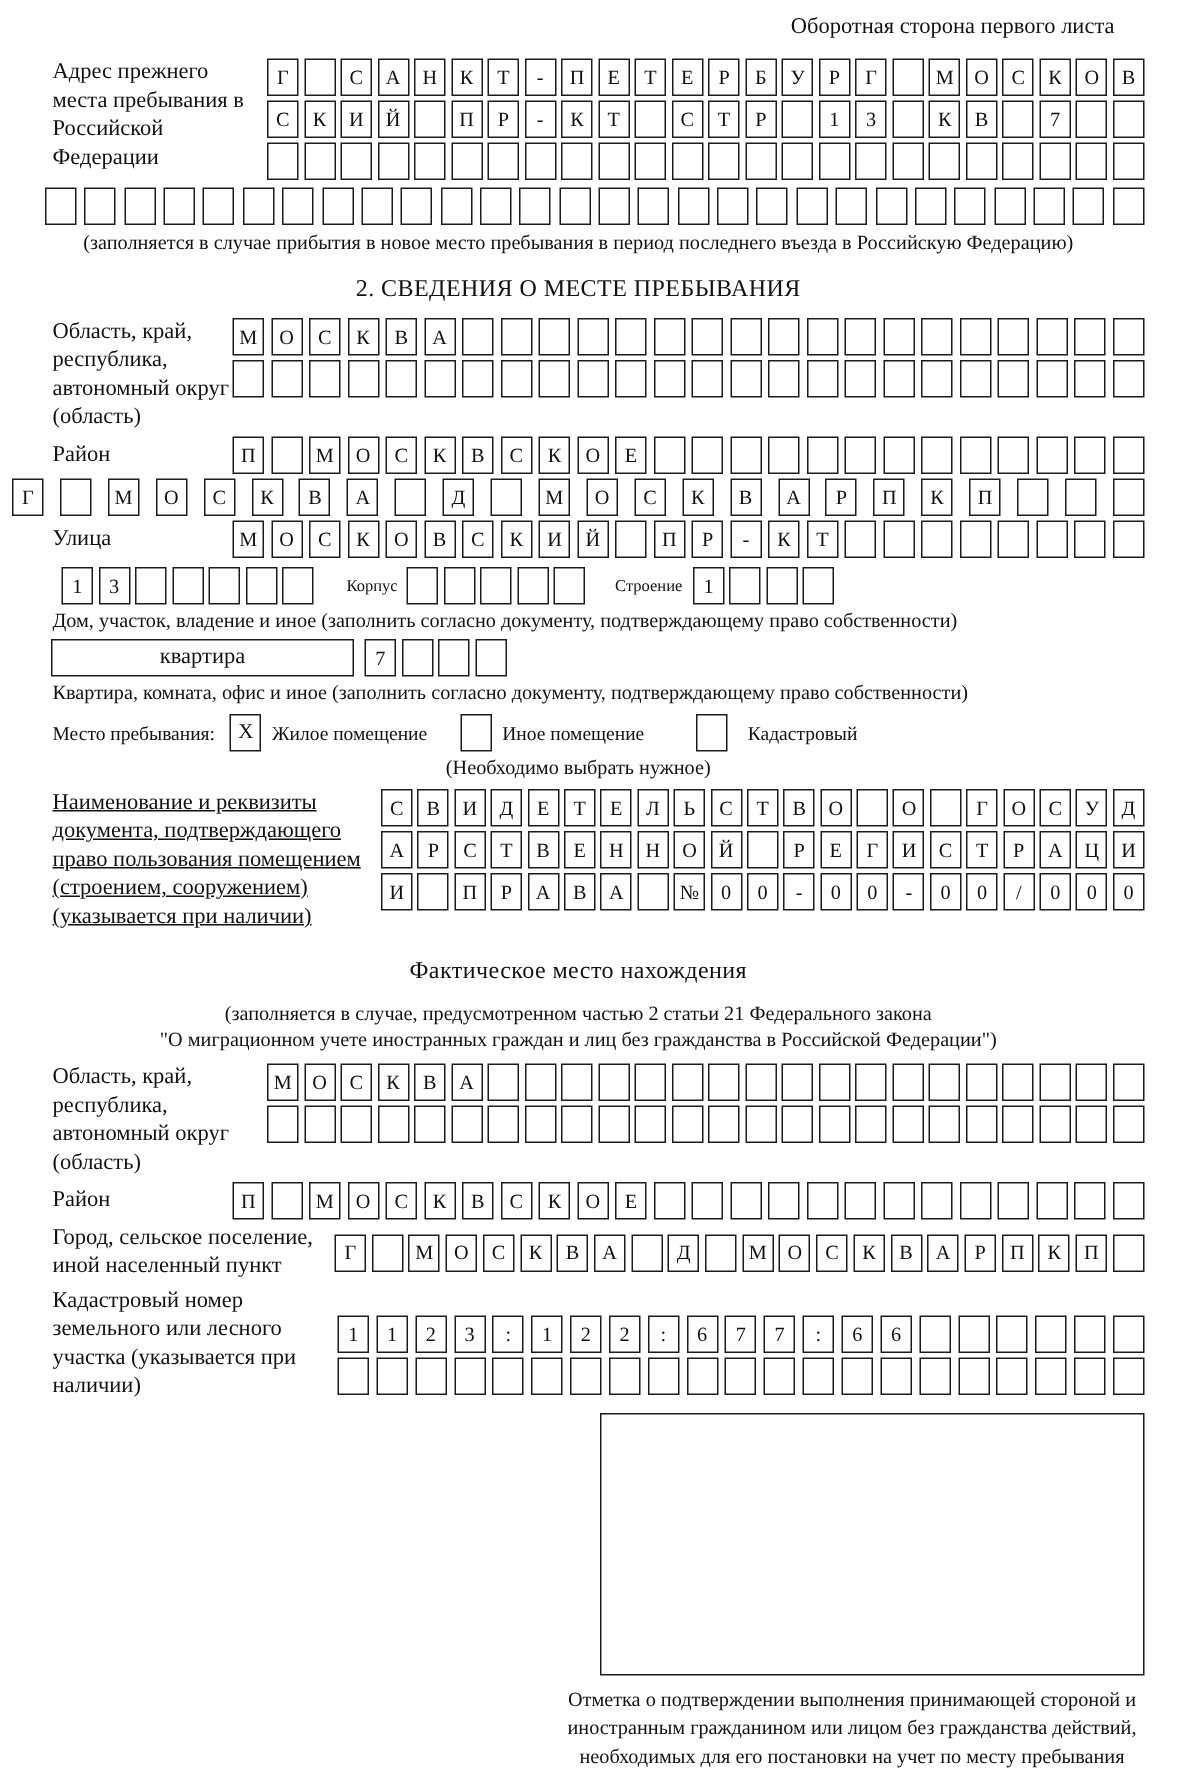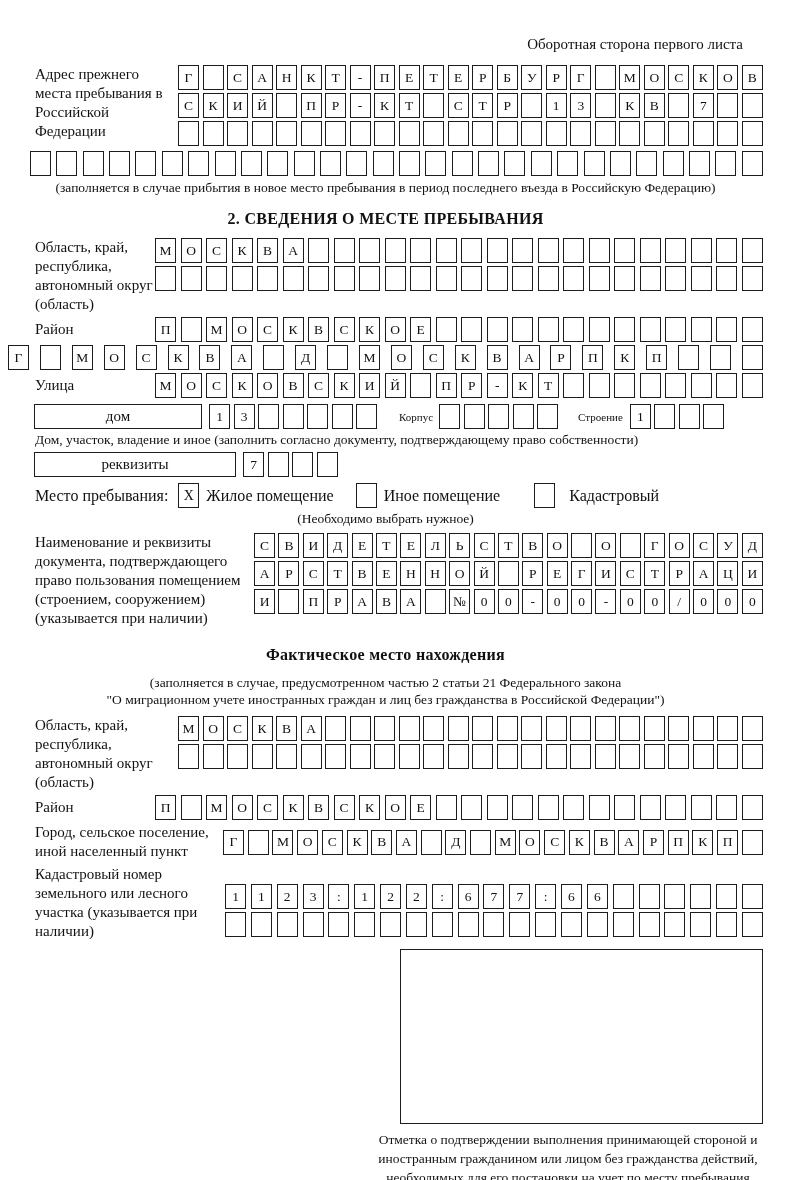--- a/index.html
+++ b/index.html
@@ -1,53 +1,53 @@
 <!DOCTYPE html>
 <html><head>
 <meta charset="utf-8">
 <style>
   html,body { margin:0; padding:0; background:#ffffff; }
   body { font-family:"Liberation Serif", serif; color:#111; }
   .page { width:800px; height:1180px; box-sizing:border-box; padding:6px 37px 0 8px;
           position:relative; overflow:hidden; background:#fff; }
 
-  .corner-note { text-align:right; font-size:15px; margin:30px 20px 12px 0; }
+  .corner-note { text-align:right; font-size:15px; margin:4px 20px 12px 0; }
 
   
   .cellrow { display:flex; justify-content:space-between; }
   .cell { width:21px; height:25px; box-sizing:border-box; border:1.6px solid #1c1c1c;
           display:flex; align-items:center; justify-content:center;
           font-size:13.5px; line-height:1; background:#fff; flex:0 0 21px; }
   .cells-col { display:flex; flex-direction:column; gap:3px; flex:1; min-width:0; }
 
   .frow { display:flex; }
   .frow.vcenter { align-items:center;justify-content:space-between; }
   .flabel { font-size:15px; line-height:19px; padding-left:27px; box-sizing:border-box; }
   .w170 { flex:0 0 170px; } .w147 { flex:0 0 147px; } .w160 { flex:0 0 160px; }
-  .w246 { flex:0 0 246px; } .w215 { flex:0 0 215px; } .w217 { flex:0 0 217px; }
+  .w246 { flex:0 0 246px;text-decoration:underline; } .w215 { flex:0 0 215px; } .w217 { flex:0 0 217px; }
 
   .caption { font-size:13.5px; line-height:17px; }
   .caption.center { text-align:center; }
   .caption.indent { margin-left:27px; }
 
-  .section-title { text-align:center; font-weight:bold; font-size:16px; letter-spacing:.3px;
+  .section-title { text-align:center; font-weight:normal; font-size:16px; letter-spacing:.3px;
                    margin:14px 0 10px 0; }
 
   
   .inline-row { display:flex; align-items:center; margin-left:26px; }
   .labelbox { height:25px; box-sizing:border-box; border:1.6px solid #1c1c1c;
               display:flex; align-items:center; justify-content:center; font-size:15px; }
   .cellgroup { display:flex; gap:3.5px; }
   .inline-word { font-size:11px; }
 
   
   .stay-row { display:flex; align-items:center; margin-left:27px; }
   .checkbox { width:21px; height:25px; box-sizing:border-box; border:1.6px solid #1c1c1c;
               display:flex; align-items:center; justify-content:center; font-size:14px; flex:0 0 21px; }
-  .stay-label { font-size:16px; }
+  .stay-label { font-size:13px; }
 
   .stamp-box { width:363px; height:175px; box-sizing:border-box; border:1.8px solid #1c1c1c;
                margin-left:392px; margin-top:8px; background:#fff; }
   .stamp-caption { width:440px; margin-left:340px; margin-top:6px; text-align:center;
                    font-size:13.5px; line-height:19px; }
 
   .mt2{margin-top:2px;} .mt3{margin-top:3px;} .mt4{margin-top:4px;} .mt5{margin-top:5px;}
   .mt6{margin-top:6px;} .mt8{margin-top:8px;}
   .fullrow { margin-left:22px; }
   .cells-offset { margin-top:19px; }
@@ -317,21 +317,20 @@
         <span class="cell"></span>
         <span class="cell"></span>
         <span class="cell"></span>
         <span class="cell"></span>
         <span class="cell"></span>
         <span class="cell"></span>
       </div>
   </div>
 
   <div class="inline-row mt6">
-    <div class="labelbox" style="width:168px">дом</div>
     <div class="cellgroup" style="margin-left:7px">
         <span class="cell">1</span>
         <span class="cell">3</span>
         <span class="cell"></span>
         <span class="cell"></span>
         <span class="cell"></span>
         <span class="cell"></span>
         <span class="cell"></span>
       </div>
     <div class="inline-word" style="margin-left:22px">Корпус</div>
@@ -346,28 +345,29 @@
     <div class="cellgroup" style="margin-left:7px">
         <span class="cell">1</span>
         <span class="cell"></span>
         <span class="cell"></span>
         <span class="cell"></span>
       </div>
   </div>
   <div class="caption indent mt2">Дом, участок, владение и иное (заполнить согласно документу, подтверждающему право собственности)</div>
 
   <div class="inline-row mt4">
-    <div class="labelbox" style="width:202px">реквизиты</div>
+    <div class="labelbox" style="width:202px">квартира</div>
     <div class="cellgroup" style="margin-left:7px">
         <span class="cell">7</span>
         <span class="cell"></span>
         <span class="cell"></span>
         <span class="cell"></span>
       </div>
   </div>
+  <div class="caption indent mt2">Квартира, комната, офис и иное (заполнить согласно документу, подтверждающему право собственности)</div>
 
   <div class="stay-row mt6">
     <div class="stay-label">Место пребывания:</div>
     <div class="checkbox" style="margin-left:10px">X</div>
     <div class="stay-label" style="margin-left:7px">Жилое помещение</div>
     <div class="checkbox" style="margin-left:22px"></div>
     <div class="stay-label" style="margin-left:7px">Иное помещение</div>
     <div class="checkbox" style="margin-left:34px"></div>
     <div class="stay-label" style="margin-left:14px">Кадастровый</div>
   </div>

